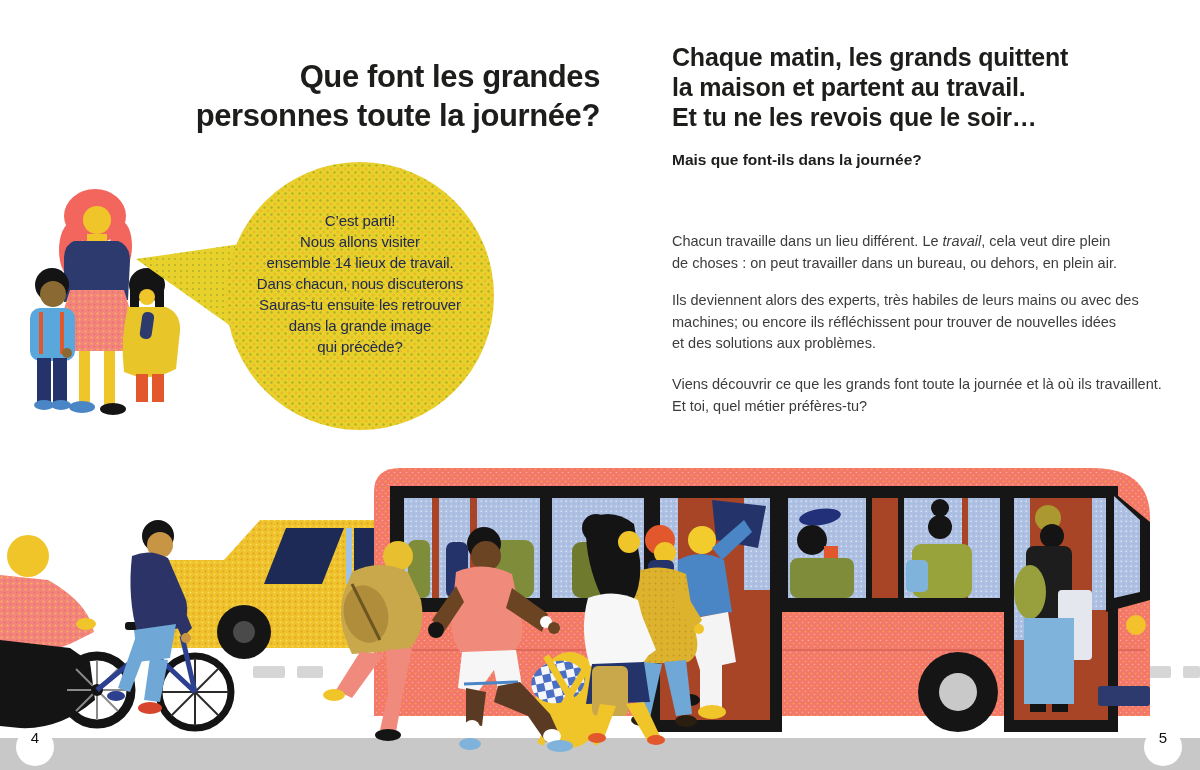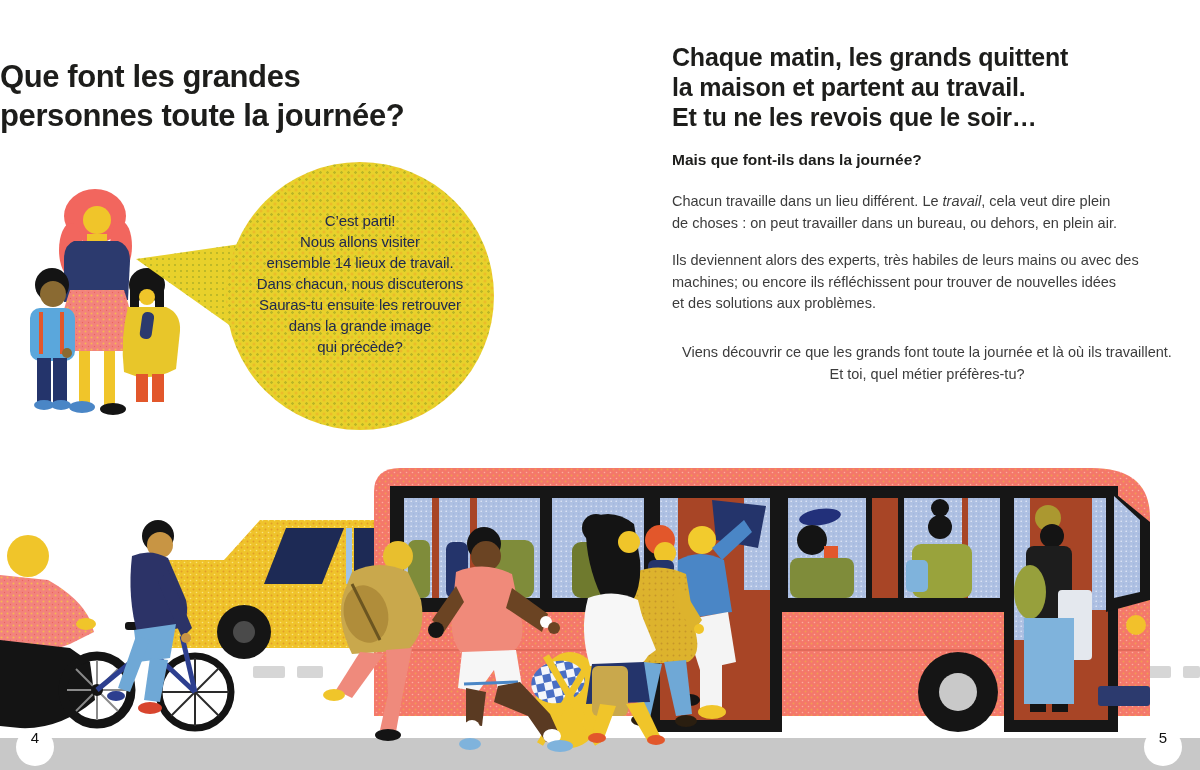--- a/index.html
+++ b/index.html
@@ -4,21 +4,21 @@
 <style>
   html,body{margin:0;padding:0;background:#ffffff;}
   #spread{
     position:relative;width:1200px;height:770px;overflow:hidden;
     background:#ffffff;font-family:"Liberation Sans", sans-serif;
   }
   #scene-svg{position:absolute;left:0;top:0;z-index:1;}
   
   .title{
     position:absolute;left:0;top:36px;width:600px;z-index:3;
-    text-align:left;font-weight:bold;font-size:31px;line-height:39px;
+    text-align:right;font-weight:bold;font-size:31px;line-height:39px;
     color:#1d1d1b;letter-spacing:-0.4px;
   }
   
   .bubble{
     position:absolute;left:226px;top:162px;width:268px;height:268px;z-index:2;
     border-radius:50%;
     background-color:#e8d12b;
     background-image:
       radial-gradient(circle, rgba(140,155,35,.5) 1.1px, transparent 1.5px),
       radial-gradient(circle, rgba(243,150,40,.45) 1.1px, transparent 1.5px);
@@ -31,27 +31,27 @@
     background-image:radial-gradient(circle, rgba(140,155,35,.45) 1px, transparent 1.4px);
     background-size:6px 6px;
     clip-path:polygon(100% 6%, 0% 22%, 100% 100%);
   }
   .bubble-text{
     position:absolute;left:0;top:48px;width:268px;
     text-align:center;font-weight:normal;font-size:15px;line-height:21px;
     color:#20294e;letter-spacing:-0.1px;
   }
   
-  .rp{position:absolute;z-index:3;color:#1d1d1b;}
+  .rp{position:absolute;z-index:3;color:#1d1d1b;margin-top:40px;}
   .rp-heading{left:672px;top:42px;width:500px;font-weight:bold;font-size:25px;line-height:30px;letter-spacing:-0.2px;}
   .rp-subhead{left:672px;top:150px;width:500px;font-weight:bold;font-size:15.5px;line-height:20px;}
   .rp-body{width:510px;font-size:14.5px;line-height:21.5px;color:#3c3c3c;font-weight:400;}
   .rp-p1{left:672px;top:191px;}
   .rp-p2{left:672px;top:250px;}
-  .rp-p3{left:672px;top:342px;text-align:center;}
+  .rp-p3{left:672px;top:334px;}
   .rp-body em{font-style:italic;}
   
   .pagenum{
     position:absolute;z-index:4;width:38px;height:38px;border-radius:50%;
     background:#ffffff;display:flex;align-items:flex-start;justify-content:center;
     font-size:15px;color:#111111;padding-top:0;box-sizing:border-box;
   }
   .pagenum span{margin-top:1px;}
   .pagenum-left{left:16px;top:728px;}
   .pagenum-right{left:1144px;top:728px;}

